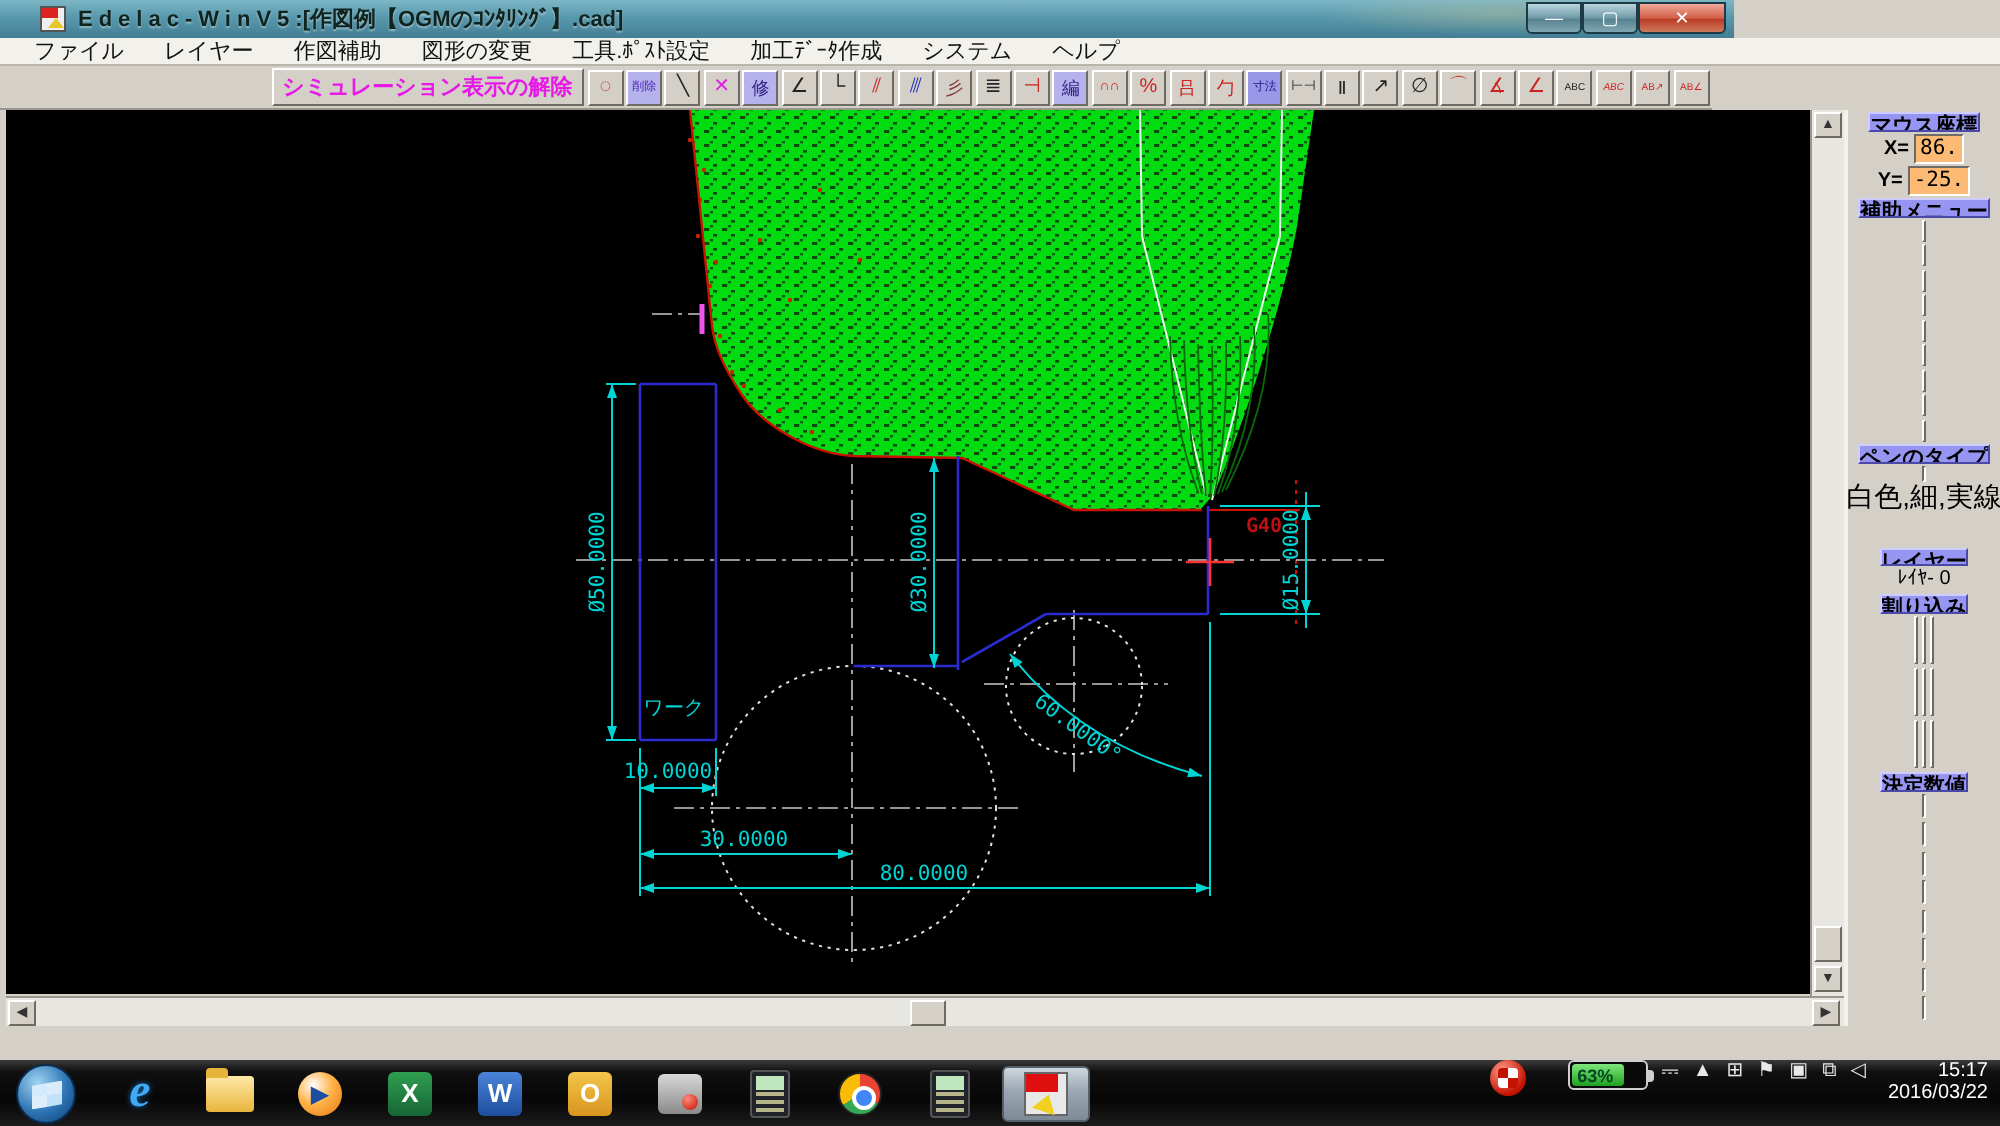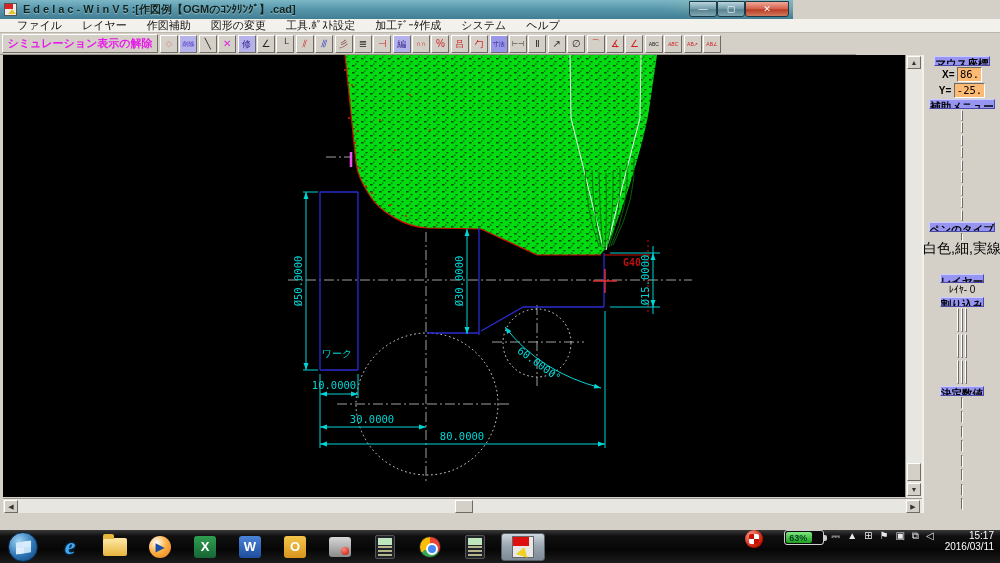--- a/index.html
+++ b/index.html
@@ -1,44 +1,44 @@
 <!DOCTYPE html>
 <html><head>
 <meta charset="utf-8">
 <style>
   * { margin:0; padding:0; box-sizing:border-box; }
   html,body { width:1000px; height:563px; overflow:hidden; }
   body { font-family:"Liberation Sans","DejaVu Sans",sans-serif; font-size:11px; background:#d4d0c8; position:relative; }
   .screen { position:absolute; inset:0; width:1000px; height:563px; }
 
   
-  .titlebar { position:absolute; left:0; top:0; width:793px; height:19px;
+  .titlebar { position:absolute; left:0; top:0; width:867px; height:19px;
     background:linear-gradient(180deg,#7db7c6 0%,#5898ad 45%,#437e93 100%);
-    display:flex; align-items:center; padding:0 4px; overflow:hidden; }
+    display:flex; align-items:center; padding:0 20px; overflow:hidden; }
   .titlebar::before { content:""; position:absolute; left:620px; top:-8px; width:260px; height:30px;
     background:radial-gradient(closest-side,#d9c98a55,transparent 70%); }
   .appicon { width:13px; height:13px; background:#eee; border:1px solid #555; position:relative; flex:0 0 auto; }
   .appicon::before { content:""; position:absolute; left:0; top:0; right:3px; height:5px; background:#d22; }
   .appicon::after { content:""; position:absolute; left:3px; bottom:1px; border-left:4px solid transparent; border-right:4px solid transparent; border-bottom:5px solid #e6c62a; }
   .titletext { color:#10241f; font-weight:bold; font-size:11px; margin-left:6px; white-space:nowrap; text-shadow:0 1px 1px #ffffff66; }
   .titletext .lat { letter-spacing:3px; }
   .winbtns { position:absolute; right:4px; top:1px; display:flex; }
   .wbtn { width:28px; height:16px; border:1px solid #1c3b46; border-radius:0 0 3px 3px;
     background:linear-gradient(180deg,#b9d6de,#6f99a8 50%,#57828f 55%,#7fa7b2); color:#fff; font-size:9px;
     display:flex; align-items:center; justify-content:center; }
   .wbtn.close { width:44px; background:linear-gradient(180deg,#f0a898,#d2604a 50%,#b93c24 55%,#d07a5e); }
 
   
   .menubar { position:absolute; left:0; top:19px; width:1000px; height:14px; background:#f2f1ec;
     border-bottom:1px solid #b9b5ab; display:flex; align-items:center; padding-left:8px; gap:2px; }
   .menuitem { padding:0 9px; font-size:11px; color:#111; white-space:nowrap; }
 
   
   .toolbar { position:absolute; left:0; top:33px; width:856px; height:22px; background:#d4d0c8;
-    border-bottom:1px solid #9a968e; display:flex; align-items:center; padding-left:2px; }
+    border-bottom:1px solid #9a968e; display:flex; align-items:center; padding-left:2px;justify-content:flex-end; }
   .simcancel { height:19px; width:156px; background:#d4d0c8; border:1px solid; border-color:#fff #6e6a64 #6e6a64 #fff;
     color:#e818e8; font-weight:bold; font-size:11px; display:flex; align-items:center; justify-content:center;
     white-space:nowrap; overflow:hidden; flex:0 0 auto; }
   #tb-icons { display:flex; margin-left:2px; }
   .tbi { width:18px; height:18px; margin-right:1.4px; background:#d4d0c8; border:1px solid; border-color:#fff #6e6a64 #6e6a64 #fff;
     font-size:10px; line-height:16px; text-align:center; overflow:hidden; white-space:nowrap; flex:0 0 auto; }
 
   
   .canvas { position:absolute; left:3px; top:55px; width:902px; height:442px; background:#000; }
   .vscroll { position:absolute; left:905px; top:55px; width:17px; height:443px; background:#e8e6e0; border-left:1px solid #9a968e; }
@@ -437,18 +437,18 @@
       </div>
       <span class="plug">⎓</span>
       <span class="trayglyph">▲</span>
       <span class="trayglyph">⊞</span>
       <span class="trayglyph">⚑</span>
       <span class="trayglyph">▣</span>
       <span class="trayglyph">⧉</span>
       <span class="trayglyph">◁</span>
       <div class="clock">
         <div>15:17</div>
-        <div>2016/03/11</div>
+        <div>2016/03/22</div>
       </div>
     </div>
   </div>
 
 </div>
 
 </body></html>

